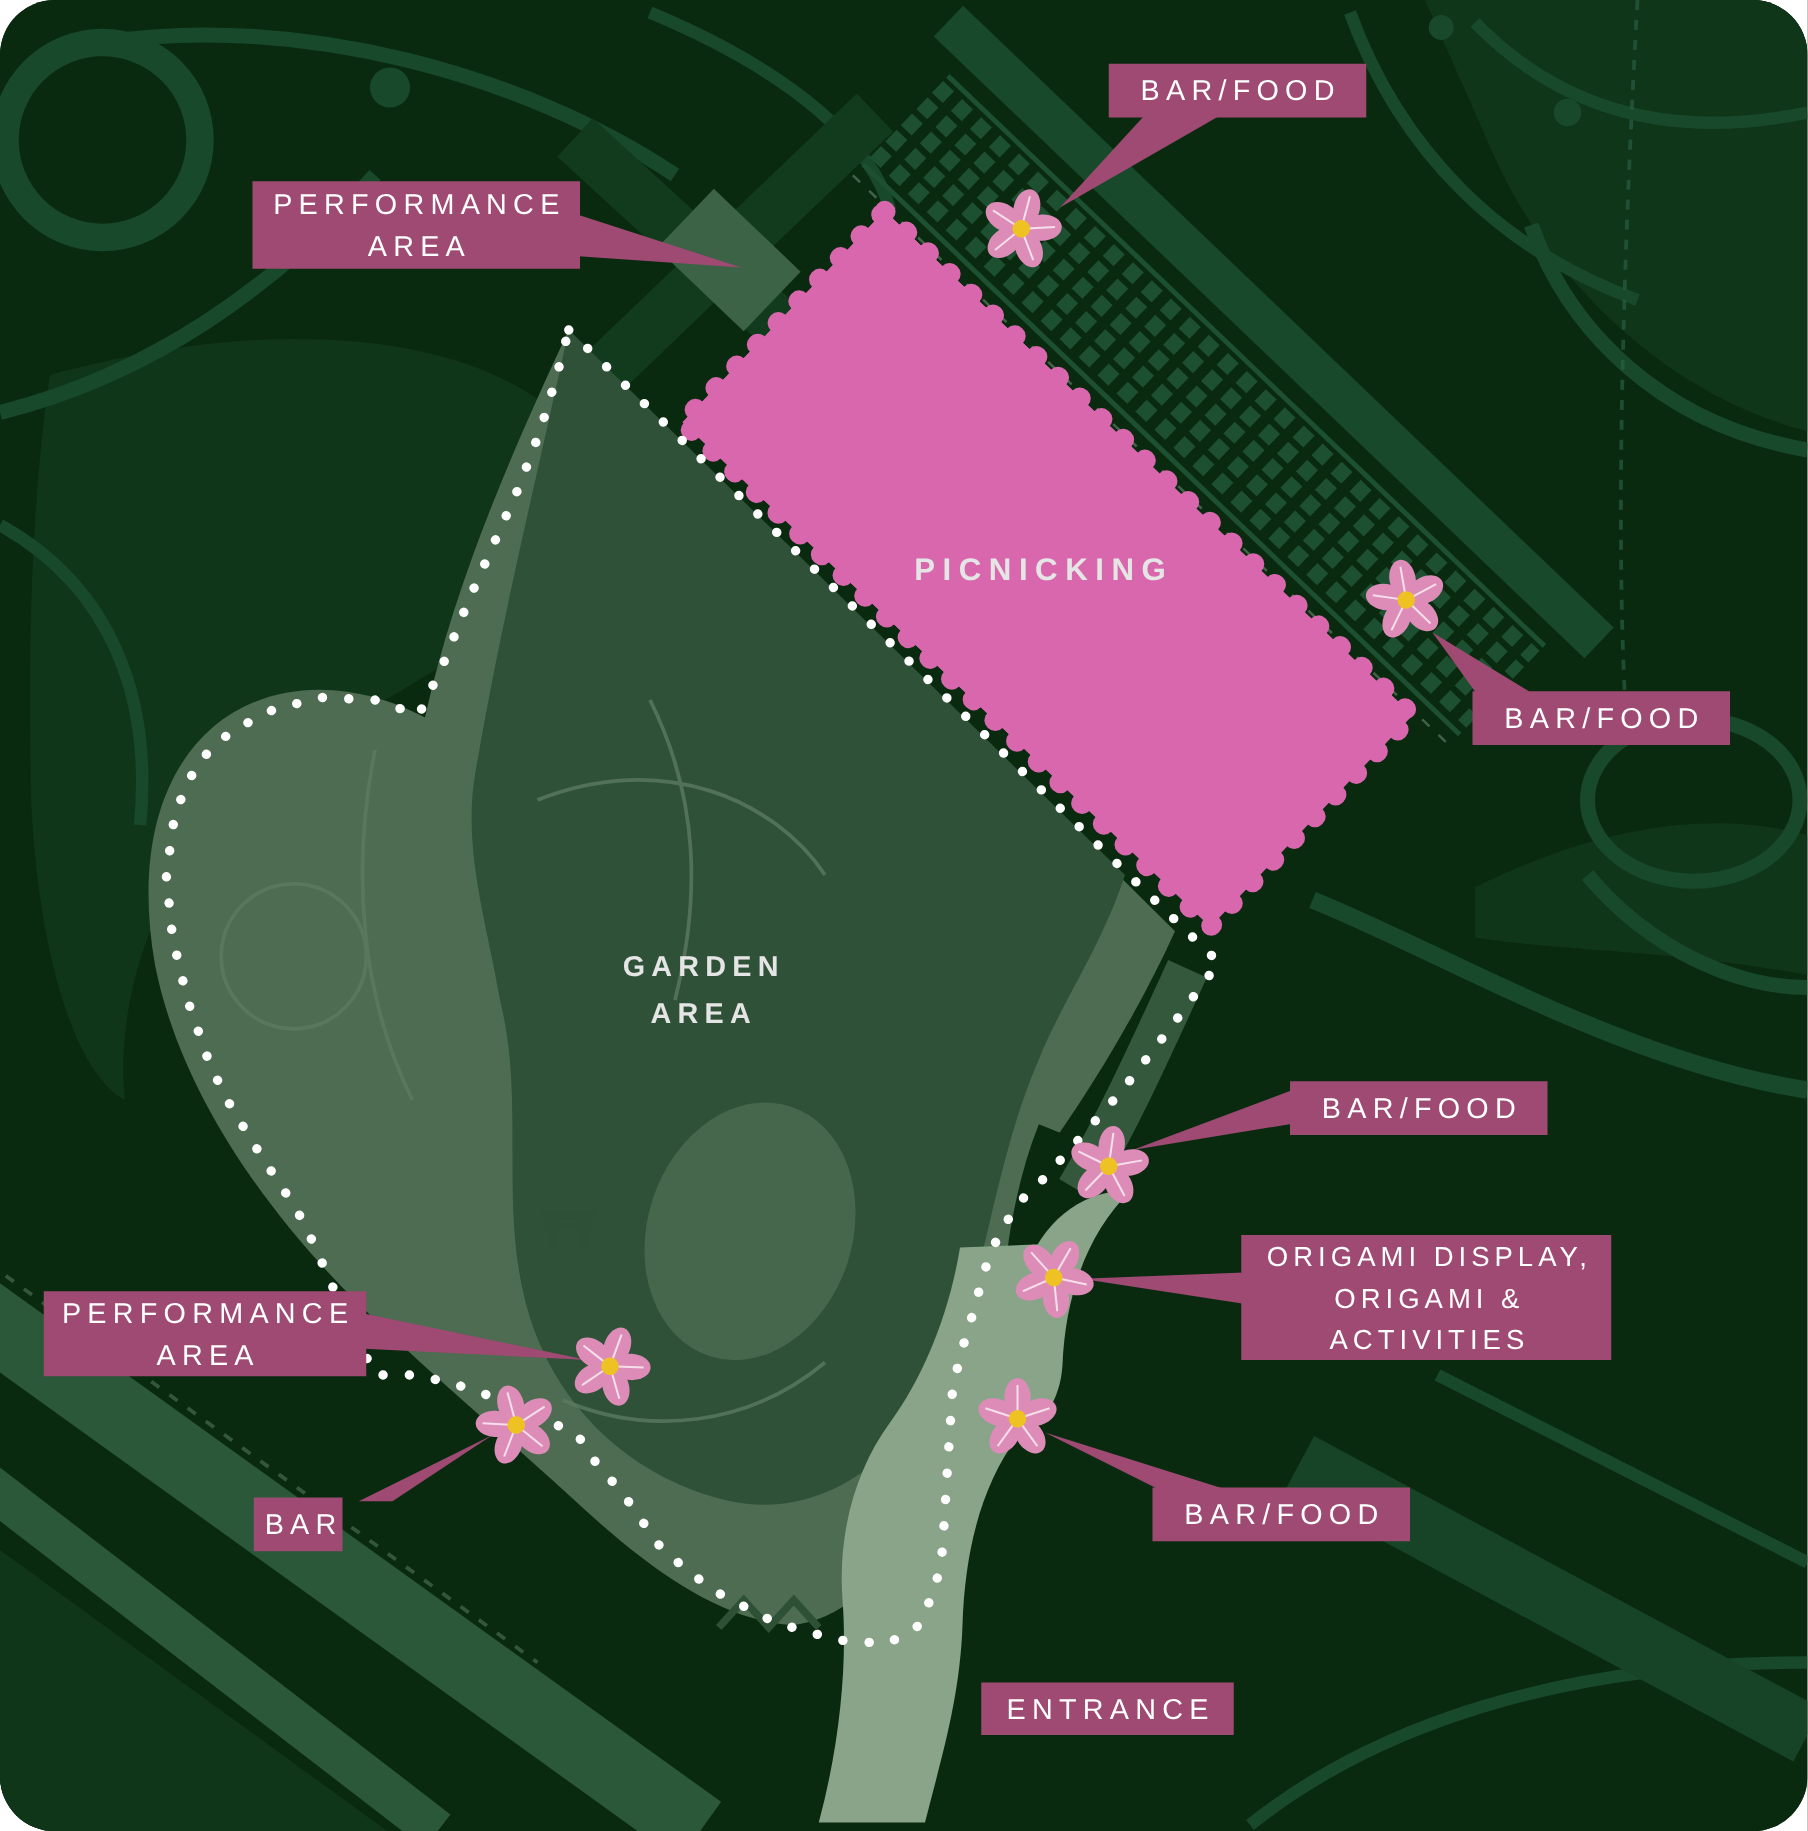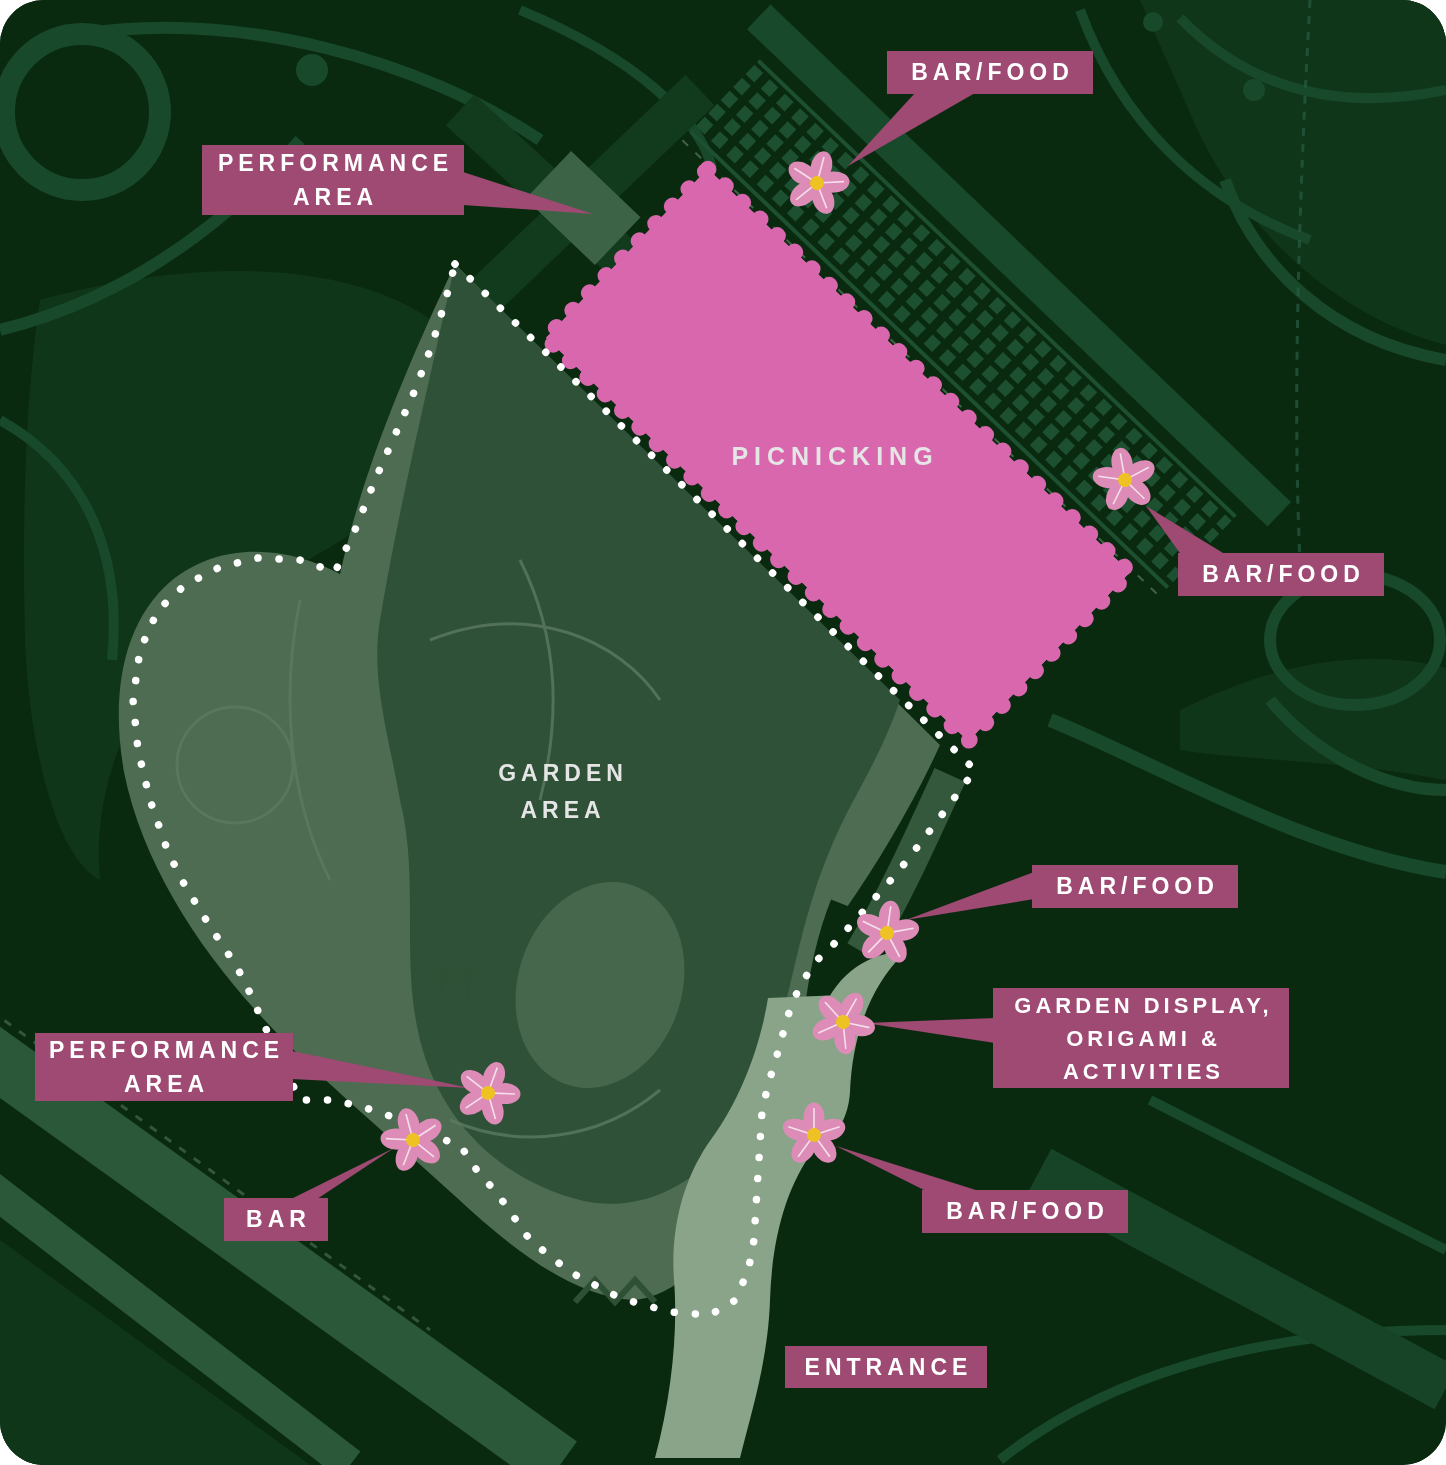--- a/index.html
+++ b/index.html
@@ -1,37 +1,37 @@
 <!DOCTYPE html>
 <html><head>
 <meta charset="utf-8">
 <style>
   html,body{margin:0;padding:0;background:#ffffff;}
   #stage{position:relative;width:1446px;height:1465px;border-radius:44px;overflow:hidden;
          background:#0a2a10;font-family:"Liberation Sans",sans-serif;}
   #map-svg{position:absolute;left:0;top:0;width:1446px;height:1465px;}
 
-  .tag{position:absolute;background:#9e4a73;color:#ffffff;font-weight:bold;
+  .tag{position:absolute;background:#9e4a73;color:#ffffff;font-weight:normal;
        display:flex;flex-direction:column;justify-content:center;align-items:center;
        text-align:center;font-size:23px;letter-spacing:5px;line-height:1.5;z-index:30;}
   .tag span{display:block;white-space:nowrap;text-indent:5px;}
 
   .freetext{position:absolute;color:#e5e5e5;font-weight:bold;text-align:center;
             letter-spacing:6px;z-index:25;}
   .freetext span{display:block;white-space:nowrap;text-indent:6px;}
 
   
   #lbl-performance-top{left:202px;top:145px;width:262px;height:70px;}
   #lbl-bar-food-top{left:887px;top:51px;width:206px;height:43px;}
   #lbl-bar-food-right{left:1178px;top:553px;width:206px;height:43px;}
   #lbl-bar-food-mid{left:1032px;top:865px;width:206px;height:43px;}
   #lbl-bonsai{left:993px;top:988px;width:296px;height:100px;font-size:22px;letter-spacing:4px;}
   #lbl-bar-food-bottom{left:922px;top:1190px;width:206px;height:43px;}
   #lbl-performance-bottom{left:35px;top:1033px;width:258px;height:68px;}
-  #lbl-bar{left:224px;top:1198px;width:104px;height:43px;}
+  #lbl-bar{left:203px;top:1198px;width:71px;height:43px;align-items:flex-end;}
   #lbl-entrance{left:785px;top:1346px;width:202px;height:42px;}
 
   #txt-picnicking{left:682px;top:442px;width:300px;font-size:25px;}
   #txt-garden{left:408px;top:755px;width:304px;font-size:23px;letter-spacing:5px;line-height:1.6;}
 </style>
 </head>
 <body>
 
 <div id="stage">
 
@@ -212,21 +212,21 @@
 
 <div class="tag" id="lbl-bar-food-right">
   <span>BAR/FOOD</span>
 </div>
 
 <div class="tag" id="lbl-bar-food-mid">
   <span>BAR/FOOD</span>
 </div>
 
 <div class="tag" id="lbl-bonsai">
-  <span>GARDEN DISPLAY,</span>
+  <span>ORIGAMI DISPLAY,</span>
   <span>ORIGAMI &amp;</span>
   <span>ACTIVITIES</span>
 </div>
 
 <div class="tag" id="lbl-bar-food-bottom">
   <span>BAR/FOOD</span>
 </div>
 
 <div class="tag" id="lbl-performance-bottom">
   <span>PERFORMANCE</span>

